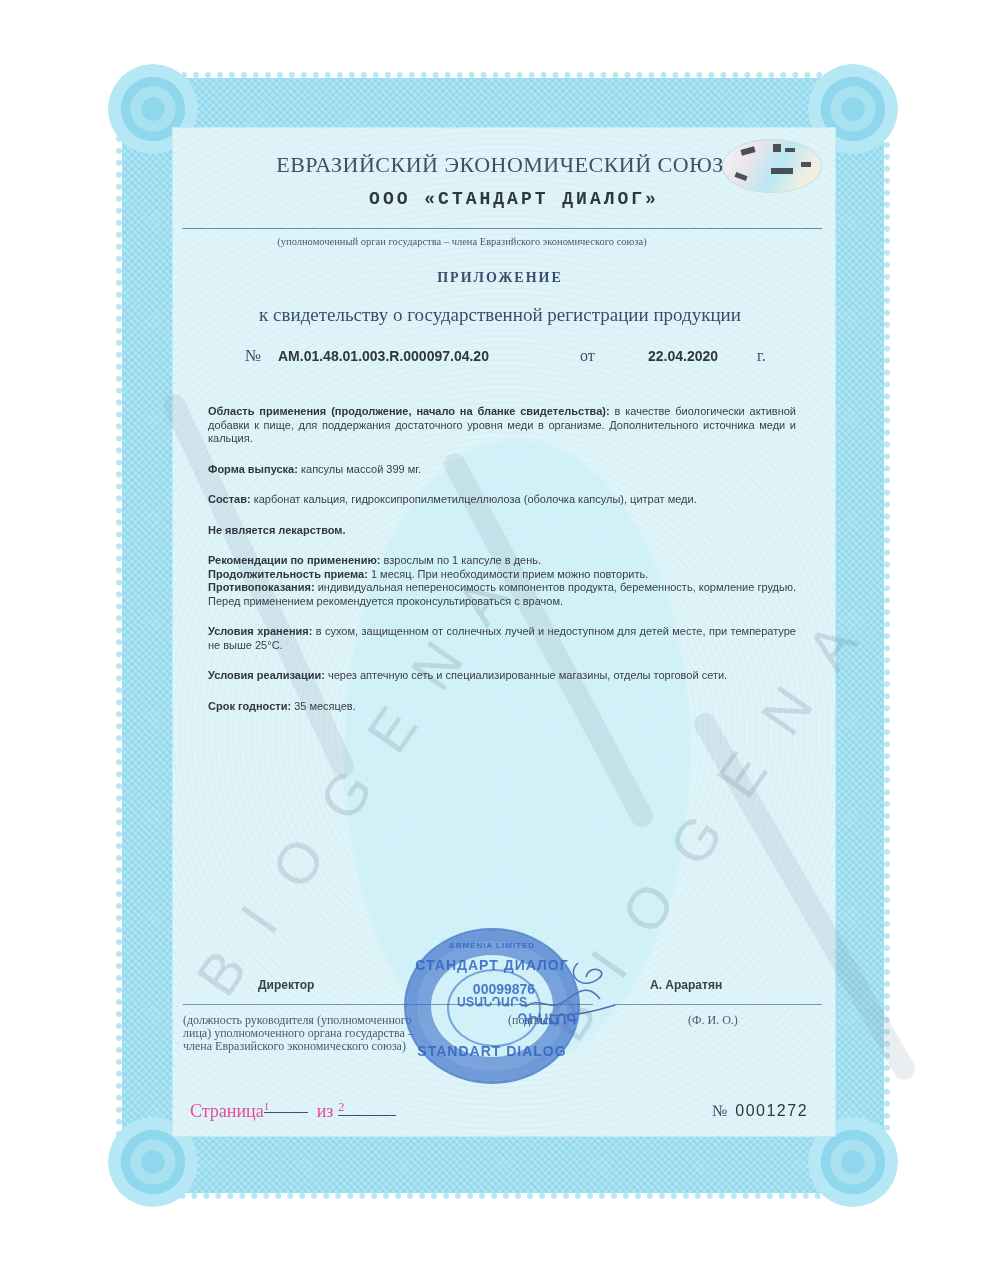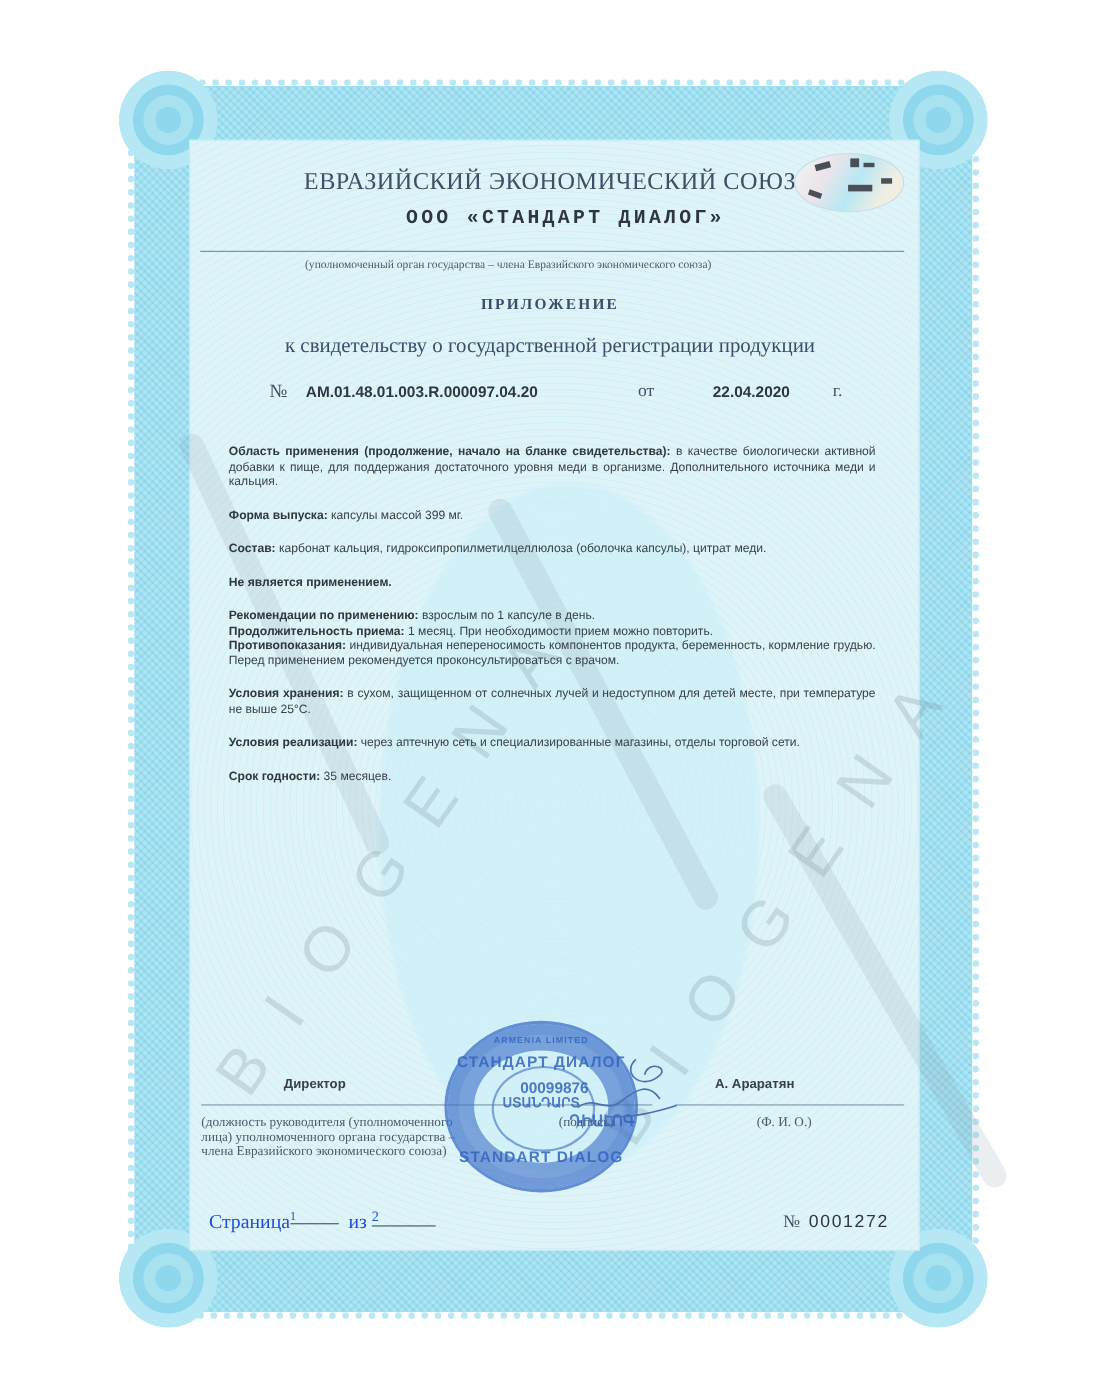--- a/index.html
+++ b/index.html
@@ -101,21 +101,21 @@
     border: 3px solid rgba(60,110,200,0.75);
     box-shadow: inset 0 0 0 10px rgba(60,110,200,0.18), inset 0 0 0 22px rgba(255,255,255,0), inset 0 0 0 24px rgba(60,110,200,0.6);
     color: rgba(50,100,190,0.85); font-family: "Liberation Sans", sans-serif; text-align: center;
   }
   .stamp .inner { position: absolute; left: 40px; top: 38px; width: 90px; height: 74px; border-radius: 50%; border: 2px solid rgba(60,110,200,0.6); }
   .stamp .sline { position: absolute; left: 0; width: 170px; font-size: 14px; font-weight: bold; }
   .signature {
     left: 520px; top: 955px; width: 100px; height: 70px;
   }
 
-  .footer-page { left: 190px; top: 1100px; font-family: "Liberation Serif", serif; font-size: 18px; color: #1d4ed8; }
+  .footer-page { left: 190px; top: 1100px; font-family: "Liberation Serif", serif; font-size: 18px; color: #ec4899; }
   .footer-page sup { font-size: 11px; }
   .footer-page .blank { display: inline-block; border-bottom: 1px solid #3e4f66; min-width: 44px; text-align: left; }
   .footer-num { left: 712px; top: 1102px; font-size: 16px; color: #2f3640; }
   .footer-num .num { font-family: "Liberation Sans", sans-serif; font-size: 16px; letter-spacing: 1.5px; color: #2f3640; }
 </style>
 </head>
 <body>
 
 <div class="frame">
   <div class="corner c-tl"></div>
@@ -153,21 +153,21 @@
 <div class="abs regline serif" style="left:245px;font-size:17px;top:346px;color:#3e4f66;">№</div>
 <div class="abs regline sans" style="left:278px;font-weight:bold;">AM.01.48.01.003.R.000097.04.20</div>
 <div class="abs regline serif" style="left:580px;font-size:16px;top:347px;color:#3e4f66;">от</div>
 <div class="abs regline sans" style="left:648px;font-weight:bold;">22.04.2020</div>
 <div class="abs regline serif" style="left:757px;font-size:16px;top:347px;color:#3e4f66;">г.</div>
 
 <div class="abs body-text">
   <p><b>Область применения (продолжение, начало на бланке свидетельства):</b><span> в качестве биологически активной добавки к пище, для поддержания достаточного уровня меди в организме. Дополнительного источника меди и кальция.</span></p>
   <p class="gap"><b>Форма выпуска:</b><span> капсулы массой 399 мг.</span></p>
   <p class="gap"><b>Состав:</b><span> карбонат кальция, гидроксипропилметилцеллюлоза (оболочка капсулы), цитрат меди.</span></p>
-  <p class="gap"><b>Не является применением.</b><span></span></p>
+  <p class="gap"><b>Не является лекарством.</b><span></span></p>
   <p class="gap"><b>Рекомендации по применению:</b><span> взрослым по 1 капсуле в день.</span></p>
   <p><b>Продолжительность приема:</b><span> 1 месяц. При необходимости прием можно повторить.</span></p>
   <p><b>Противопоказания:</b><span> индивидуальная непереносимость компонентов продукта, беременность, кормление грудью. Перед применением рекомендуется проконсультироваться с врачом.</span></p>
   <p class="gap"><b>Условия хранения:</b><span> в сухом, защищенном от солнечных лучей и недоступном для детей месте, при температуре не выше 25°С.</span></p>
   <p class="gap"><b>Условия реализации:</b><span> через аптечную сеть и специализированные магазины, отделы торговой сети.</span></p>
   <p class="gap"><b>Срок годности:</b><span> 35 месяцев.</span></p>
 </div>
 
 <div class="abs sig-label" style="left:258px;">Директор</div>
 <div class="abs sig-label" style="left:650px;">А. Араратян</div>

